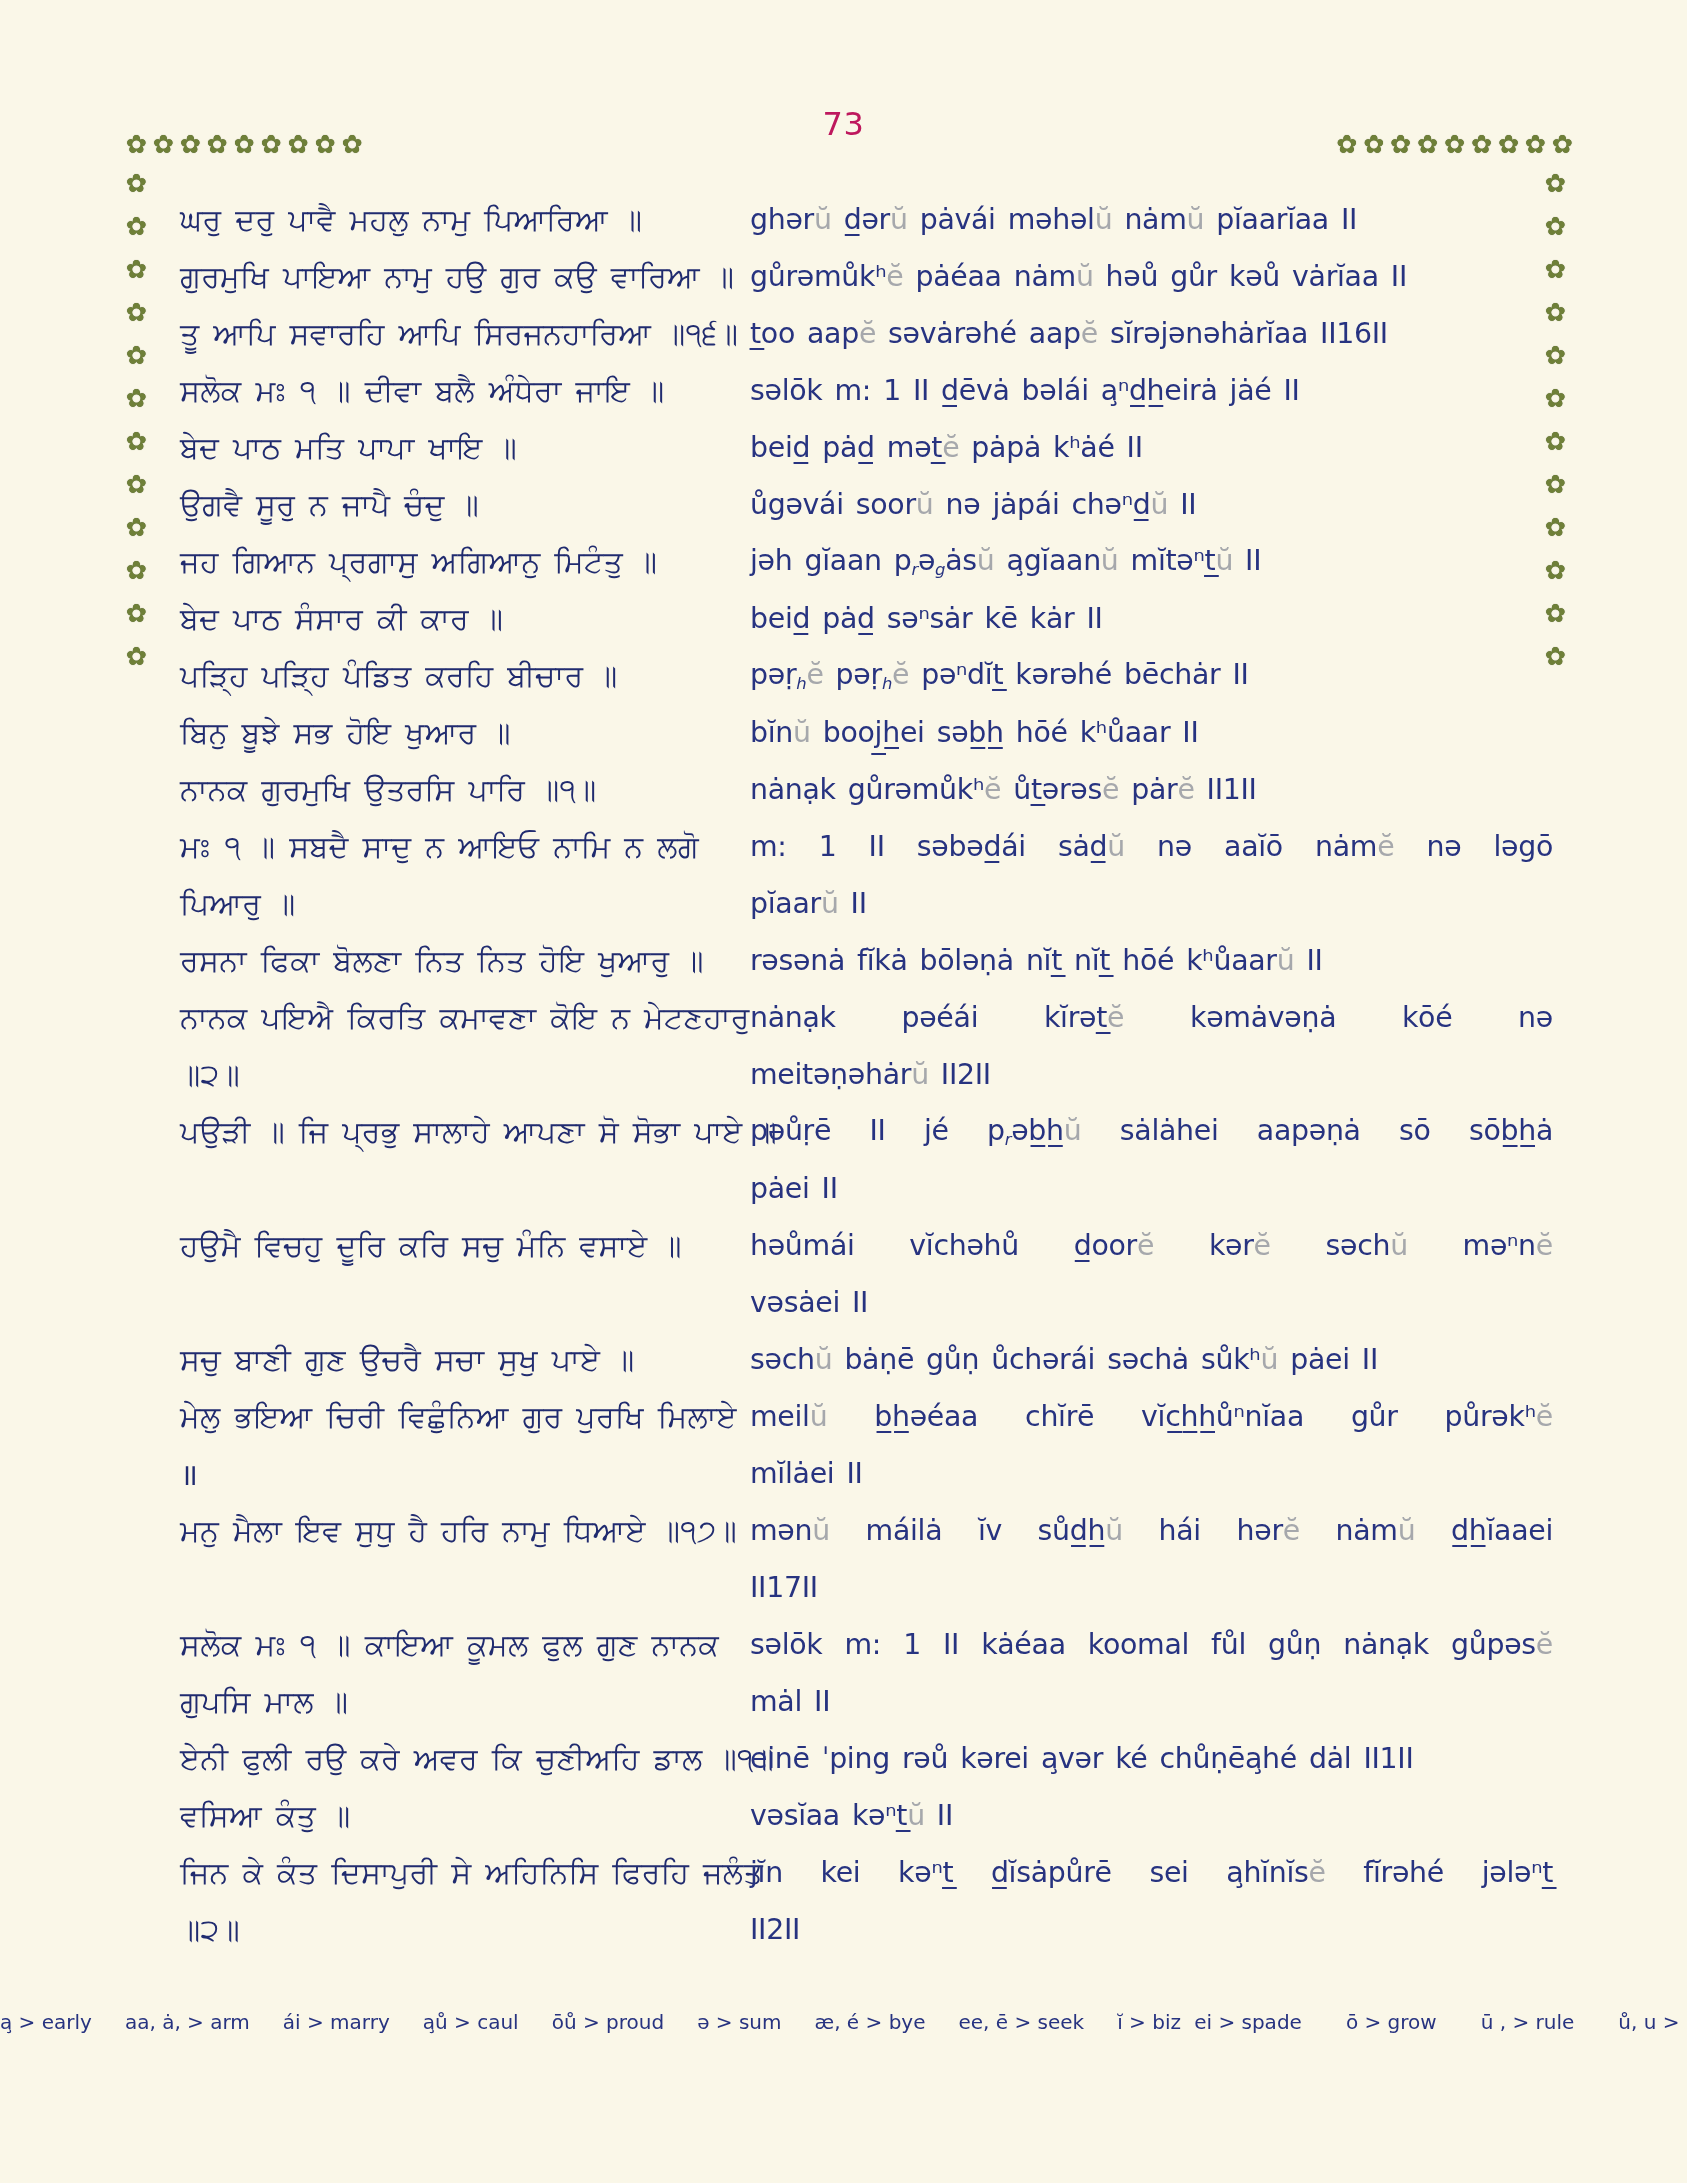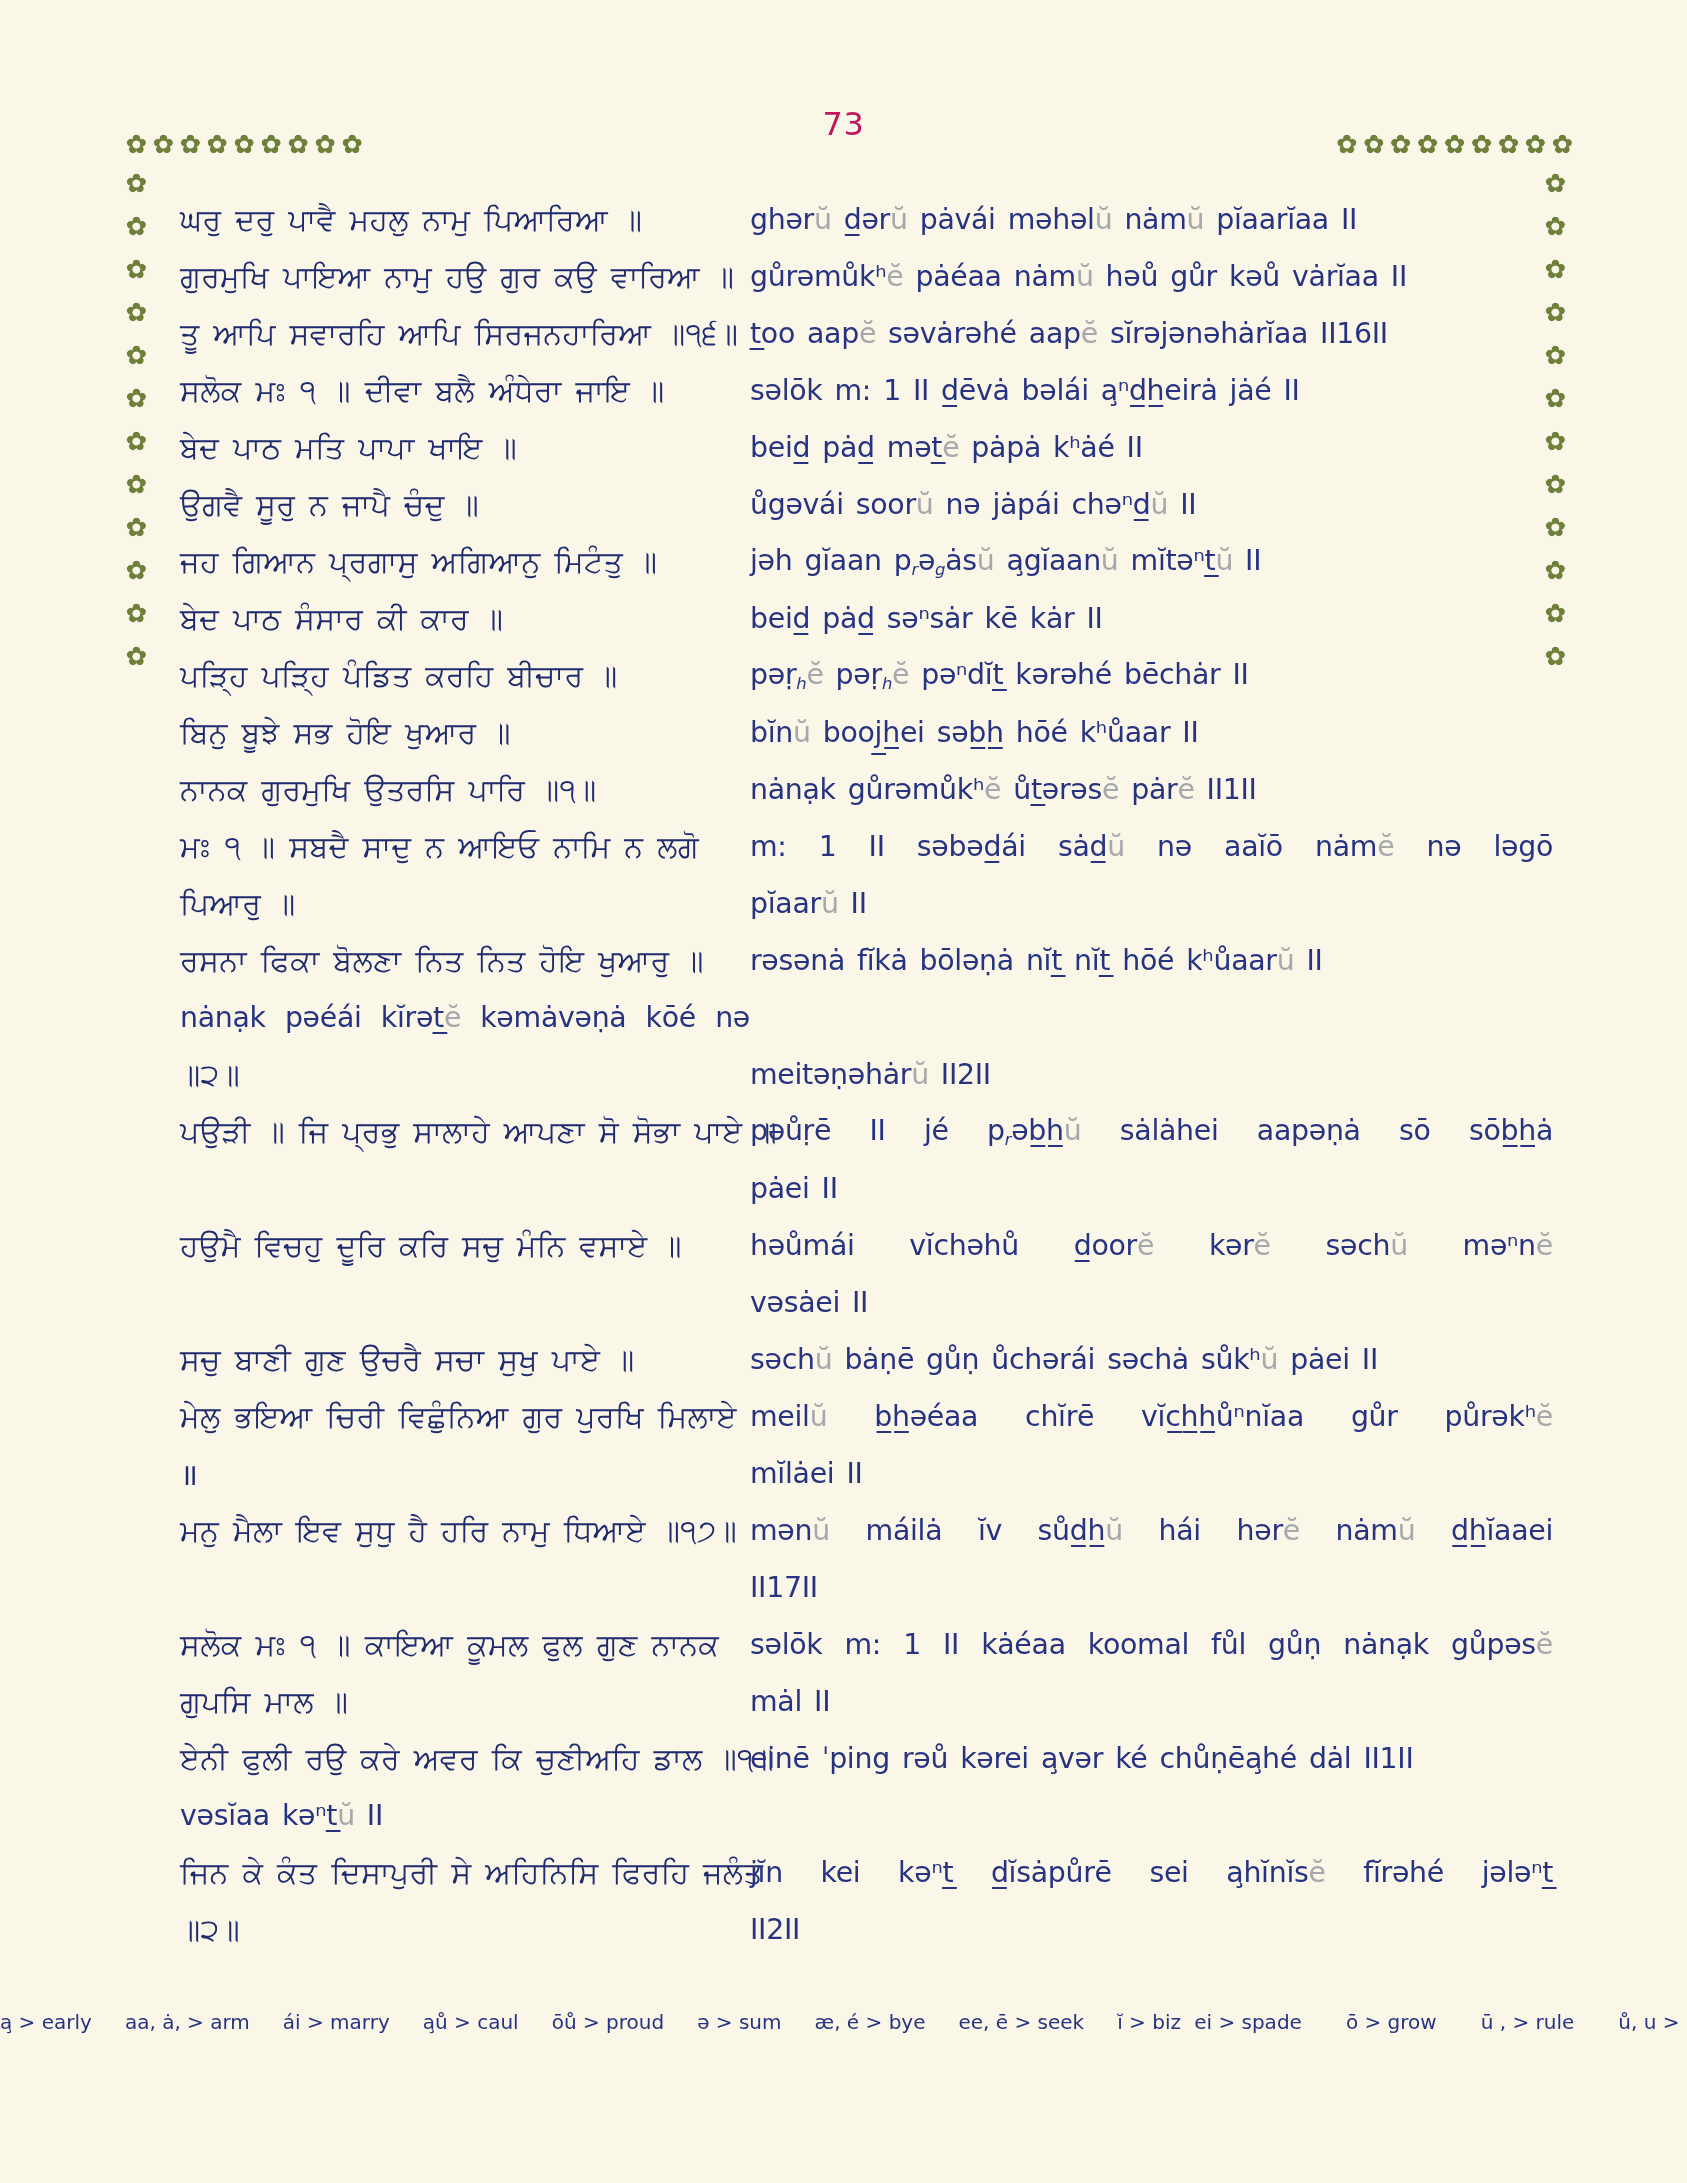--- a/index.html
+++ b/index.html
@@ -157,20 +157,21 @@
       </div>
       <div class="row">
         <div class="cell gur">ਪਿਆਰੁ ॥</div>
         <div class="cell tr rich">pĭaar<span class="lt">ŭ</span> II</div>
       </div>
       <div class="row">
         <div class="cell gur">ਰਸਨਾ ਫਿਕਾ ਬੋਲਣਾ ਨਿਤ ਨਿਤ ਹੋਇ ਖੁਆਰੁ ॥</div>
         <div class="cell tr rich">rəsənȧ  fĭkȧ  bōləṇȧ nĭt̲ nĭt̲ hōé  kʰůaar<span class="lt">ŭ</span> II</div>
       </div>
       <div class="row">
+        <div class="cell gur">ਨਾਨਕ ਪਇਐ ਕਿਰਤਿ ਕਮਾਵਣਾ ਕੋਇ ਨ ਮੇਟਣਹਾਰੁ</div>
         <div class="cell tr rich just">nȧnạk pəéái kĭrət̲<span class="lt">ĕ</span> kəmȧvəṇȧ kōé nə</div>
       </div>
       <div class="row">
         <div class="cell gur">॥੨॥</div>
         <div class="cell tr rich">meitəṇəhȧr<span class="lt">ŭ</span> II2II</div>
       </div>
       <div class="row">
         <div class="cell gur">ਪਉੜੀ ॥ ਜਿ ਪ੍ਰਭੁ ਸਾਲਾਹੇ ਆਪਣਾ ਸੋ ਸੋਭਾ ਪਾਏ ॥</div>
         <div class="cell tr rich just">pəůṛē II jé  p<span class="sb">r</span>əb̲h̲<span class="lt">ŭ</span>  sȧlȧhei  aapəṇȧ sō  sōb̲h̲ȧ</div>
       </div>
@@ -212,20 +213,21 @@
       </div>
       <div class="row">
         <div class="cell gur">ਗੁਪਸਿ ਮਾਲ ॥</div>
         <div class="cell tr rich">mȧl II</div>
       </div>
       <div class="row">
         <div class="cell gur">ਏਨੀ ਫੁਲੀ ਰਉ ਕਰੇ ਅਵਰ ਕਿ ਚੁਣੀਅਹਿ ਡਾਲ ॥੧॥</div>
         <div class="cell tr rich">einē  ˈping rəů  kərei a̧vər  ké chůṇēa̧hé dȧl II1II</div>
       </div>
       <div class="row">
+        <div class="cell gur">ਵਸਿਆ ਕੰਤੁ ॥</div>
         <div class="cell tr rich">vəsĭaa kəⁿt̲<span class="lt">ŭ</span> II</div>
       </div>
       <div class="row">
         <div class="cell gur">ਜਿਨ ਕੇ ਕੰਤ ਦਿਸਾਪੁਰੀ ਸੇ ਅਹਿਨਿਸਿ ਫਿਰਹਿ ਜਲੰਤ</div>
         <div class="cell tr rich just">jĭn  kei  kəⁿt̲  d̲ĭsȧpůrē sei  a̧hĭnĭs<span class="lt">ĕ</span>  fĭrəhé  jələⁿt̲</div>
       </div>
       <div class="row">
         <div class="cell gur">॥੨॥</div>
         <div class="cell tr rich">II2II</div>
       </div>

